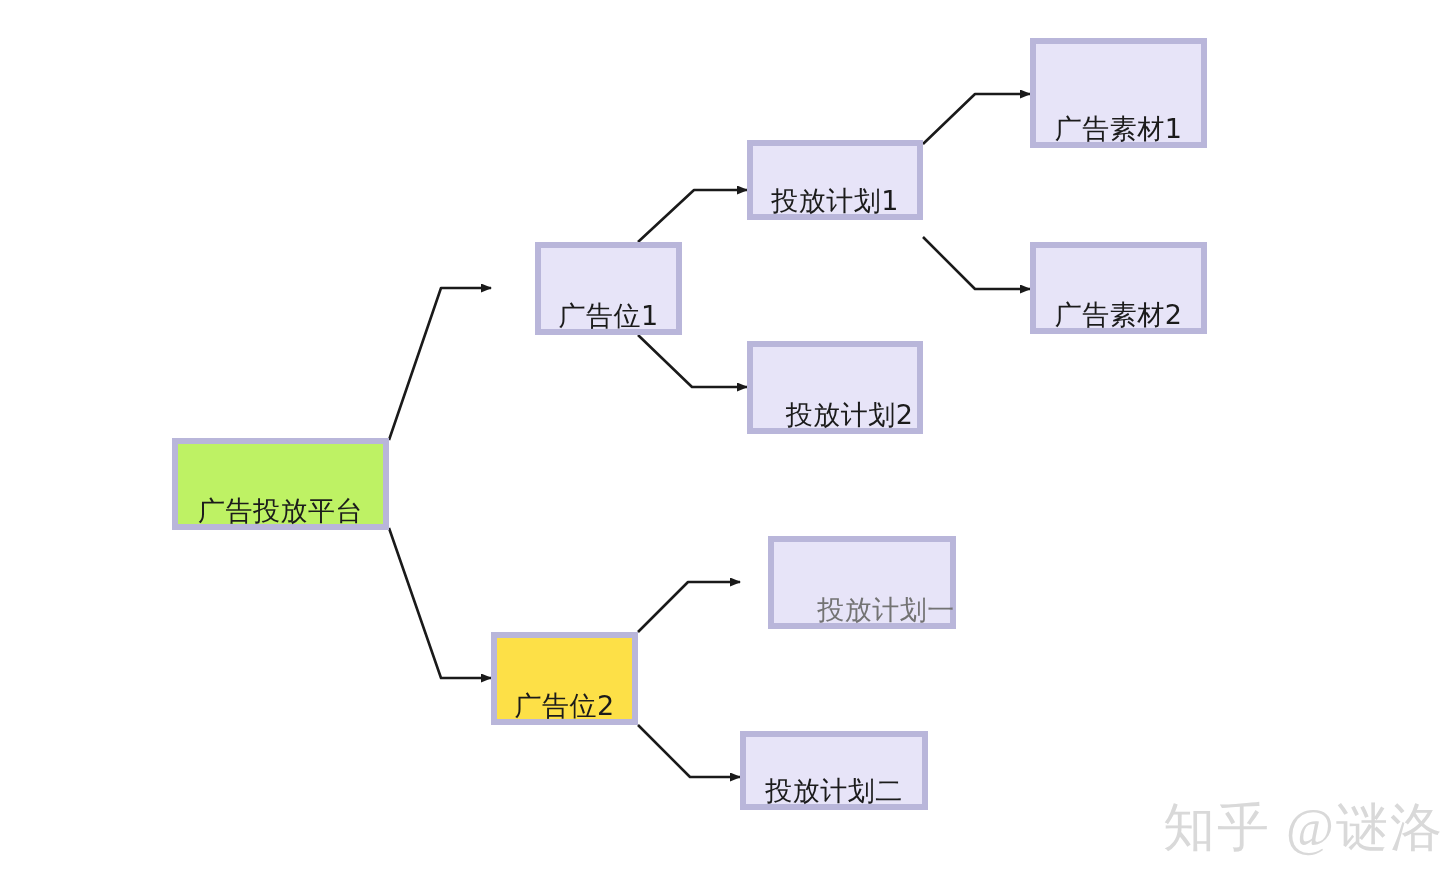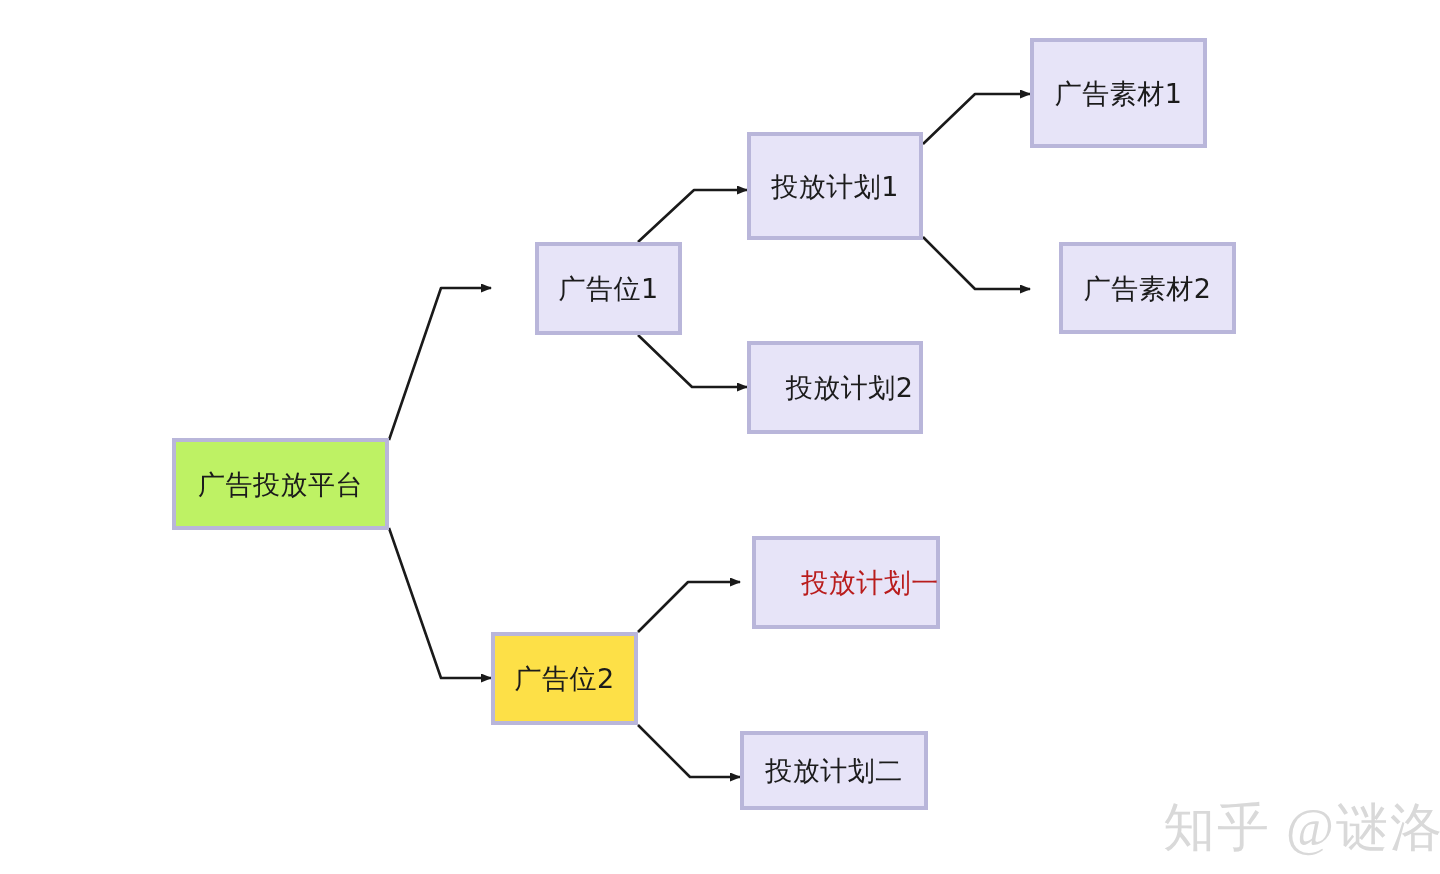--- a/index.html
+++ b/index.html
@@ -23,23 +23,23 @@
     left: 0;
     top: 0;
     width: 1440px;
     height: 874px;
     pointer-events: none;
   }
   .node {
     position: absolute;
     box-sizing: border-box;
     background: #e7e4f8;
-    border: 4px solid #404040;
+    border: 6px solid #404040;
     display: flex;
-    align-items: center;
+    align-items: flex-end;
     justify-content: center;
     color: #1b1b1b;
     font-size: 27px;
     letter-spacing: 0.5px;
     white-space: nowrap;
     font-family: "DejaVu Sans", "Liberation Sans", sans-serif;
   }
   .node-label {
     display: block;
     line-height: 1;
@@ -80,35 +80,35 @@
   <div id="node-layer">
       <div class="node" style="left: 172px; top: 438px; width: 217px; height: 92px; background: #bef264; border-color: rgb(185, 182, 218); color: rgb(27, 27, 27);">
         <span class="node-label">广告投放平台</span>
       </div>
       <div class="node" style="left: 491px; top: 242px; width: 147px; height: 93px; background: rgb(231, 228, 248); border-color: rgb(185, 182, 218); color: rgb(27, 27, 27); margin-left: 44px;">
         <span class="node-label">广告位1</span>
       </div>
       <div class="node" style="left: 491px; top: 632px; width: 147px; height: 93px; background: #fde047; border-color: rgb(185, 182, 218); color: rgb(27, 27, 27);">
         <span class="node-label">广告位2</span>
       </div>
-      <div class="node" style="left: 747px; top: 132px; width: 176px; height: 108px; background: rgb(231, 228, 248); border-color: rgb(185, 182, 218); color: rgb(27, 27, 27);">
+      <div class="node" style="left: 747px; top: 140px; width: 176px; height: 80px; background: rgb(231, 228, 248); border-color: rgb(185, 182, 218); color: rgb(27, 27, 27);">
         <span class="node-label">投放计划1</span>
       </div>
       <div class="node" style="left: 747px; top: 341px; width: 176px; height: 93px; background: rgb(231, 228, 248); border-color: rgb(185, 182, 218); color: rgb(27, 27, 27); padding-left: 29px;">
         <span class="node-label">投放计划2</span>
       </div>
-      <div class="node" style="left: 752px; top: 536px; width: 188px; height: 93px; background: rgb(231, 228, 248); border-color: rgb(185, 182, 218); color: #b91c1c; padding-left: 48px;">
+      <div class="node" style="left: 768px; top: 536px; width: 188px; height: 93px; background: rgb(231, 228, 248); border-color: rgb(185, 182, 218); color: #737373; padding-left: 48px;">
         <span class="node-label">投放计划一</span>
       </div>
       <div class="node" style="left: 740px; top: 731px; width: 188px; height: 79px; background: rgb(231, 228, 248); border-color: rgb(185, 182, 218); color: rgb(27, 27, 27);">
         <span class="node-label">投放计划二</span>
       </div>
       <div class="node" style="left: 1030px; top: 38px; width: 177px; height: 110px; background: rgb(231, 228, 248); border-color: rgb(185, 182, 218); color: rgb(27, 27, 27);">
         <span class="node-label">广告素材1</span>
       </div>
-      <div class="node" style="left: 1030px; top: 242px; width: 177px; height: 92px; background: rgb(231, 228, 248); border-color: rgb(185, 182, 218); color: rgb(27, 27, 27); margin-left: 29px;">
+      <div class="node" style="left: 1030px; top: 242px; width: 177px; height: 92px; background: rgb(231, 228, 248); border-color: rgb(185, 182, 218); color: rgb(27, 27, 27);">
         <span class="node-label">广告素材2</span>
       </div>
     </div>
 
   <div id="watermark" style="left: 1163px; top: 793px; color: rgb(217, 217, 217);">知乎 @谜洛</div>
 
 </div>
 
 </body></html>

